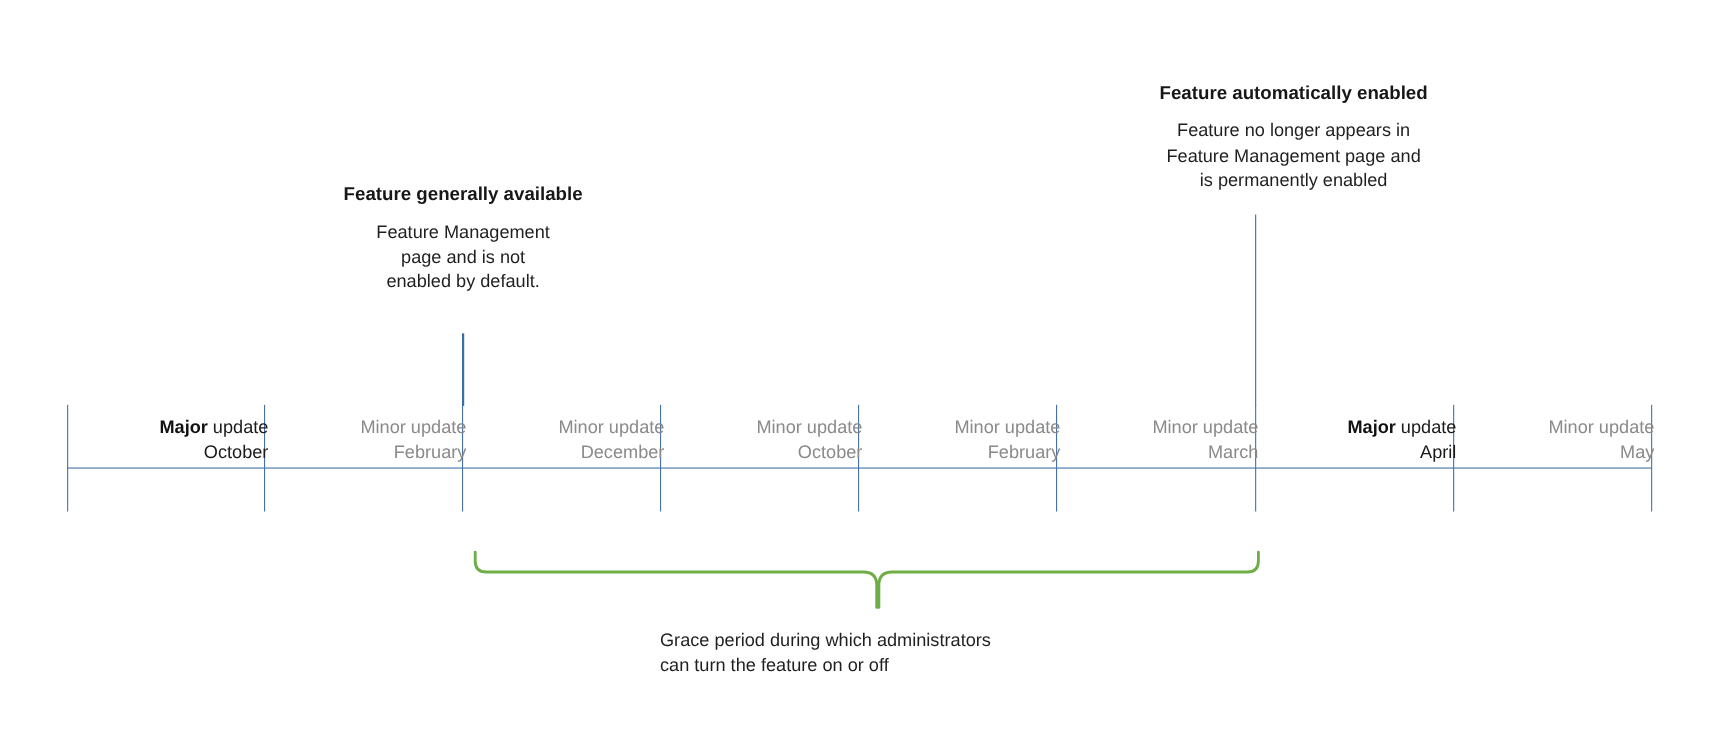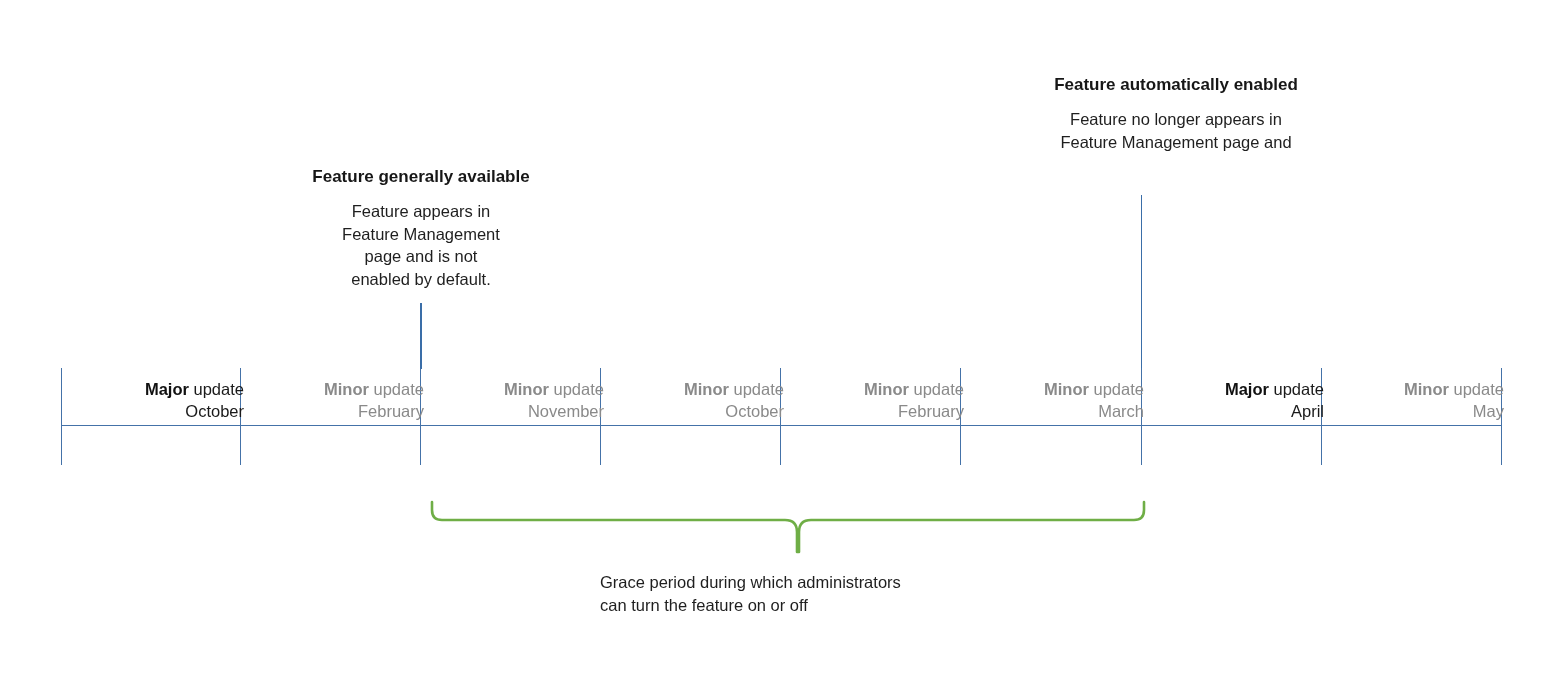--- a/index.html
+++ b/index.html
@@ -97,21 +97,21 @@
     width: 170px;
     font-size: 16.5px;
     line-height: 22px;
     text-align: right;
   }
   .seg-label .line1 { display: block; }
   .seg-label .line2 { display: block; }
   .seg-label.major { color: #1a1a1a; }
   .seg-label.major .kind { font-weight: bold; color: #111111; }
   .seg-label.minor { color: #8a8a8a; }
-  .seg-label.minor .kind { font-weight: bold; }
+  .seg-label.minor .kind { font-weight: normal; }
 
   
   #brace-svg {
     position: absolute;
     left: 420px;
     top: 492px;
     width: 736px;
     height: 72px;
   }
 
@@ -128,32 +128,32 @@
   #brace-caption span { display: block; }
 </style>
 </head>
 <body>
 
 <div class="canvas">
 
   <div class="callout" id="callout-ga">
     <div class="callout-title">Feature generally available</div>
     <div class="callout-body">
-      <div>Feature appears in</div>
       <div>Feature Management</div>
       <div>page and is not</div>
       <div>enabled by default.</div>
     </div>
   </div>
 
   <div class="callout" id="callout-auto">
     <div class="callout-title">Feature automatically enabled</div>
     <div class="callout-body">
       <div>Feature no longer appears in</div>
       <div>Feature Management page and</div>
+      <div>is permanently enabled</div>
     </div>
   </div>
 
   <div class="leader" id="leader-ga"></div>
   <div class="leader" id="leader-auto"></div>
 
   <div class="axis-line"></div>
 
   <div class="tick" style="left:61px;"></div>
   <div class="tick" style="left:240px;"></div>
@@ -170,21 +170,21 @@
     <span class="line2">October</span>
   </div>
 
   <div class="seg-label minor" style="left:254px;">
     <span class="line1"><span class="kind">Minor</span><span> update</span></span>
     <span class="line2">February</span>
   </div>
 
   <div class="seg-label minor" style="left:434px;">
     <span class="line1"><span class="kind">Minor</span><span> update</span></span>
-    <span class="line2">November</span>
+    <span class="line2">December</span>
   </div>
 
   <div class="seg-label minor" style="left:614px;">
     <span class="line1"><span class="kind">Minor</span><span> update</span></span>
     <span class="line2">October</span>
   </div>
 
   <div class="seg-label minor" style="left:794px;">
     <span class="line1"><span class="kind">Minor</span><span> update</span></span>
     <span class="line2">February</span>

